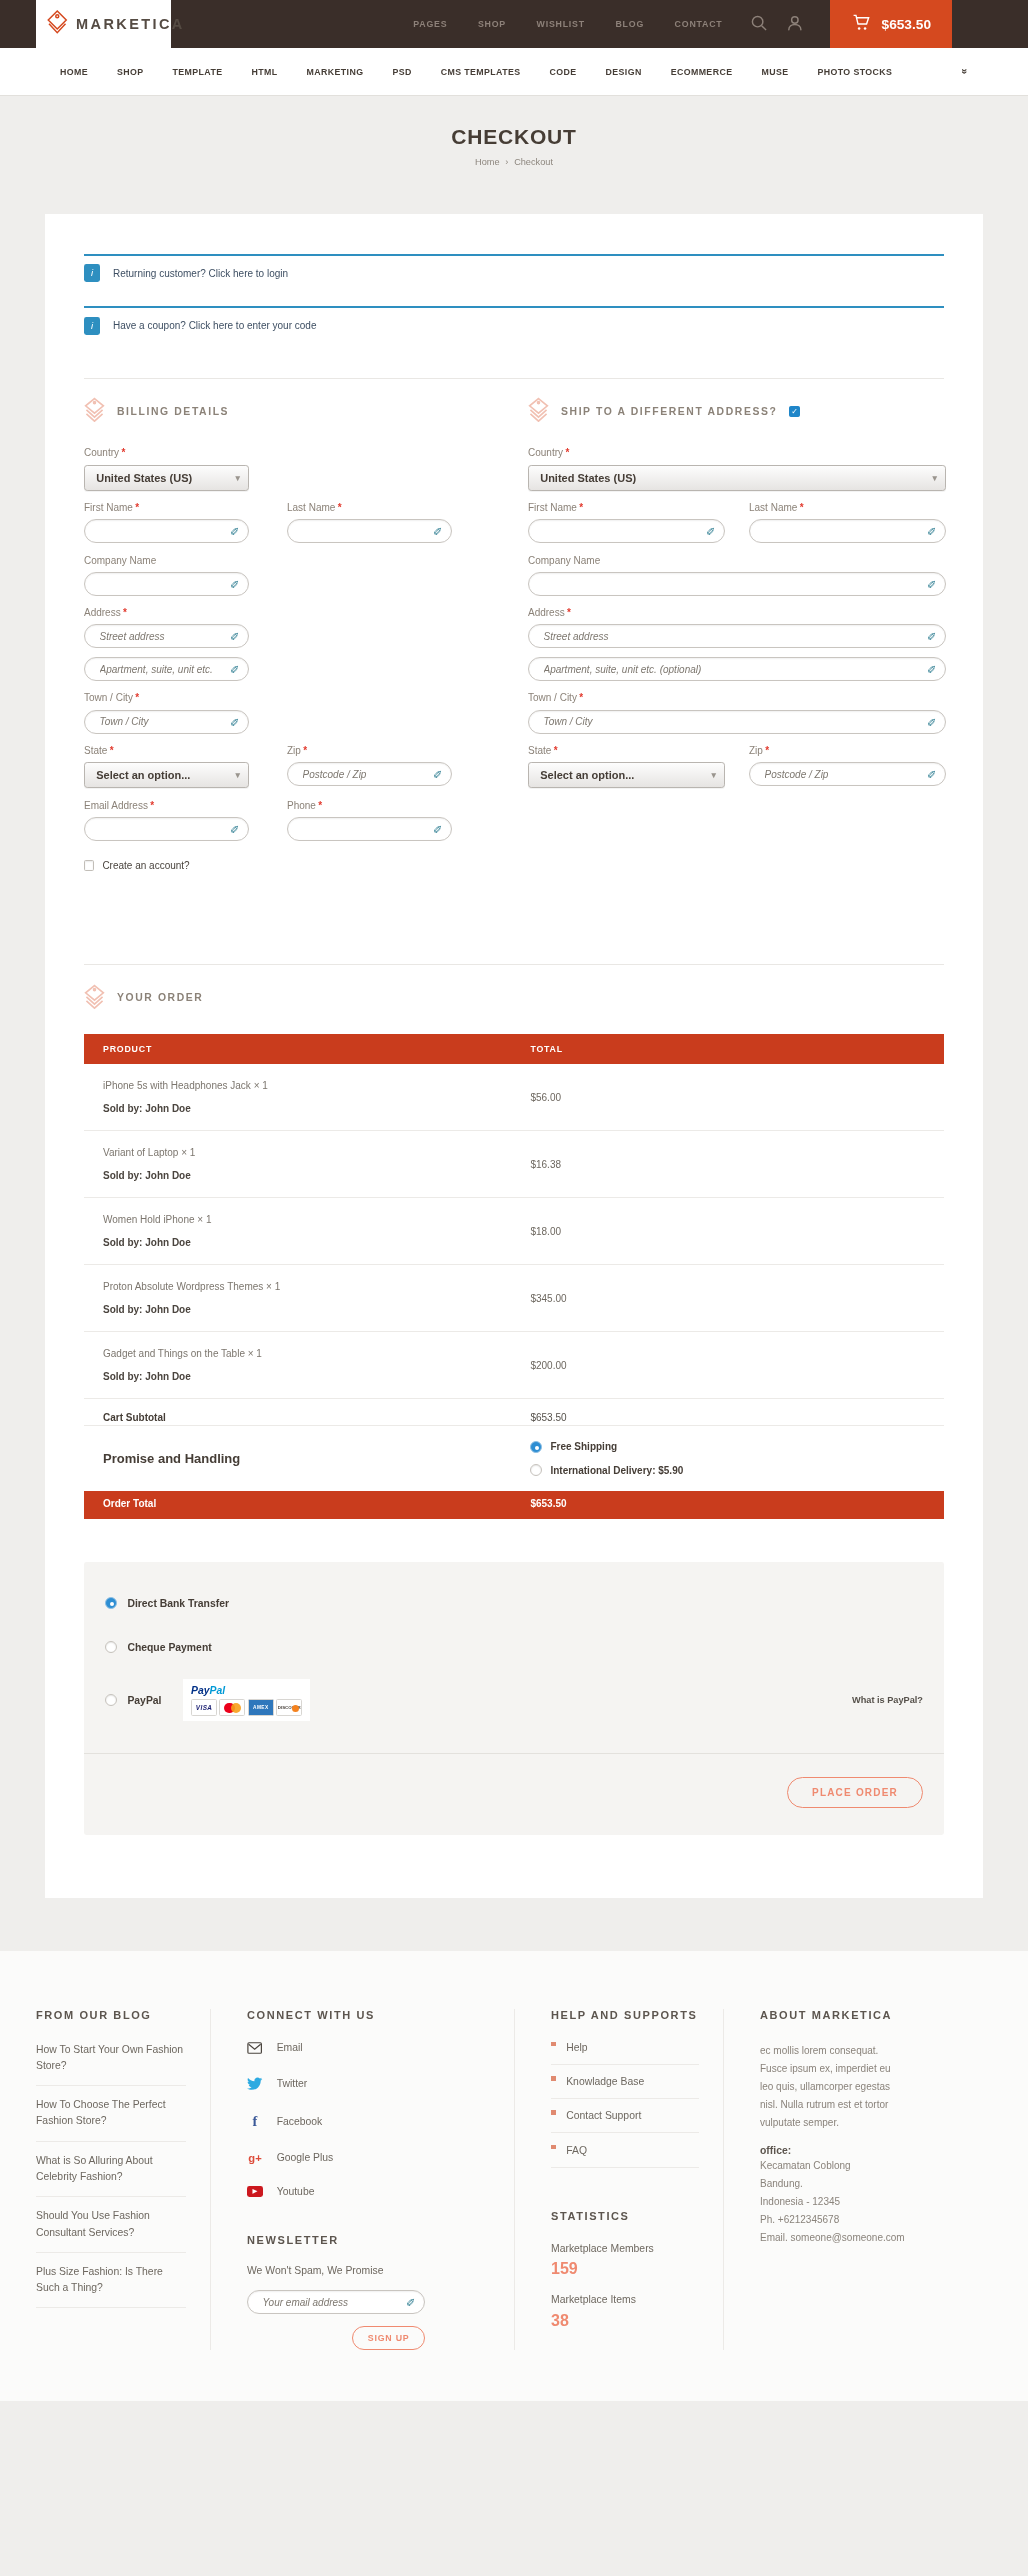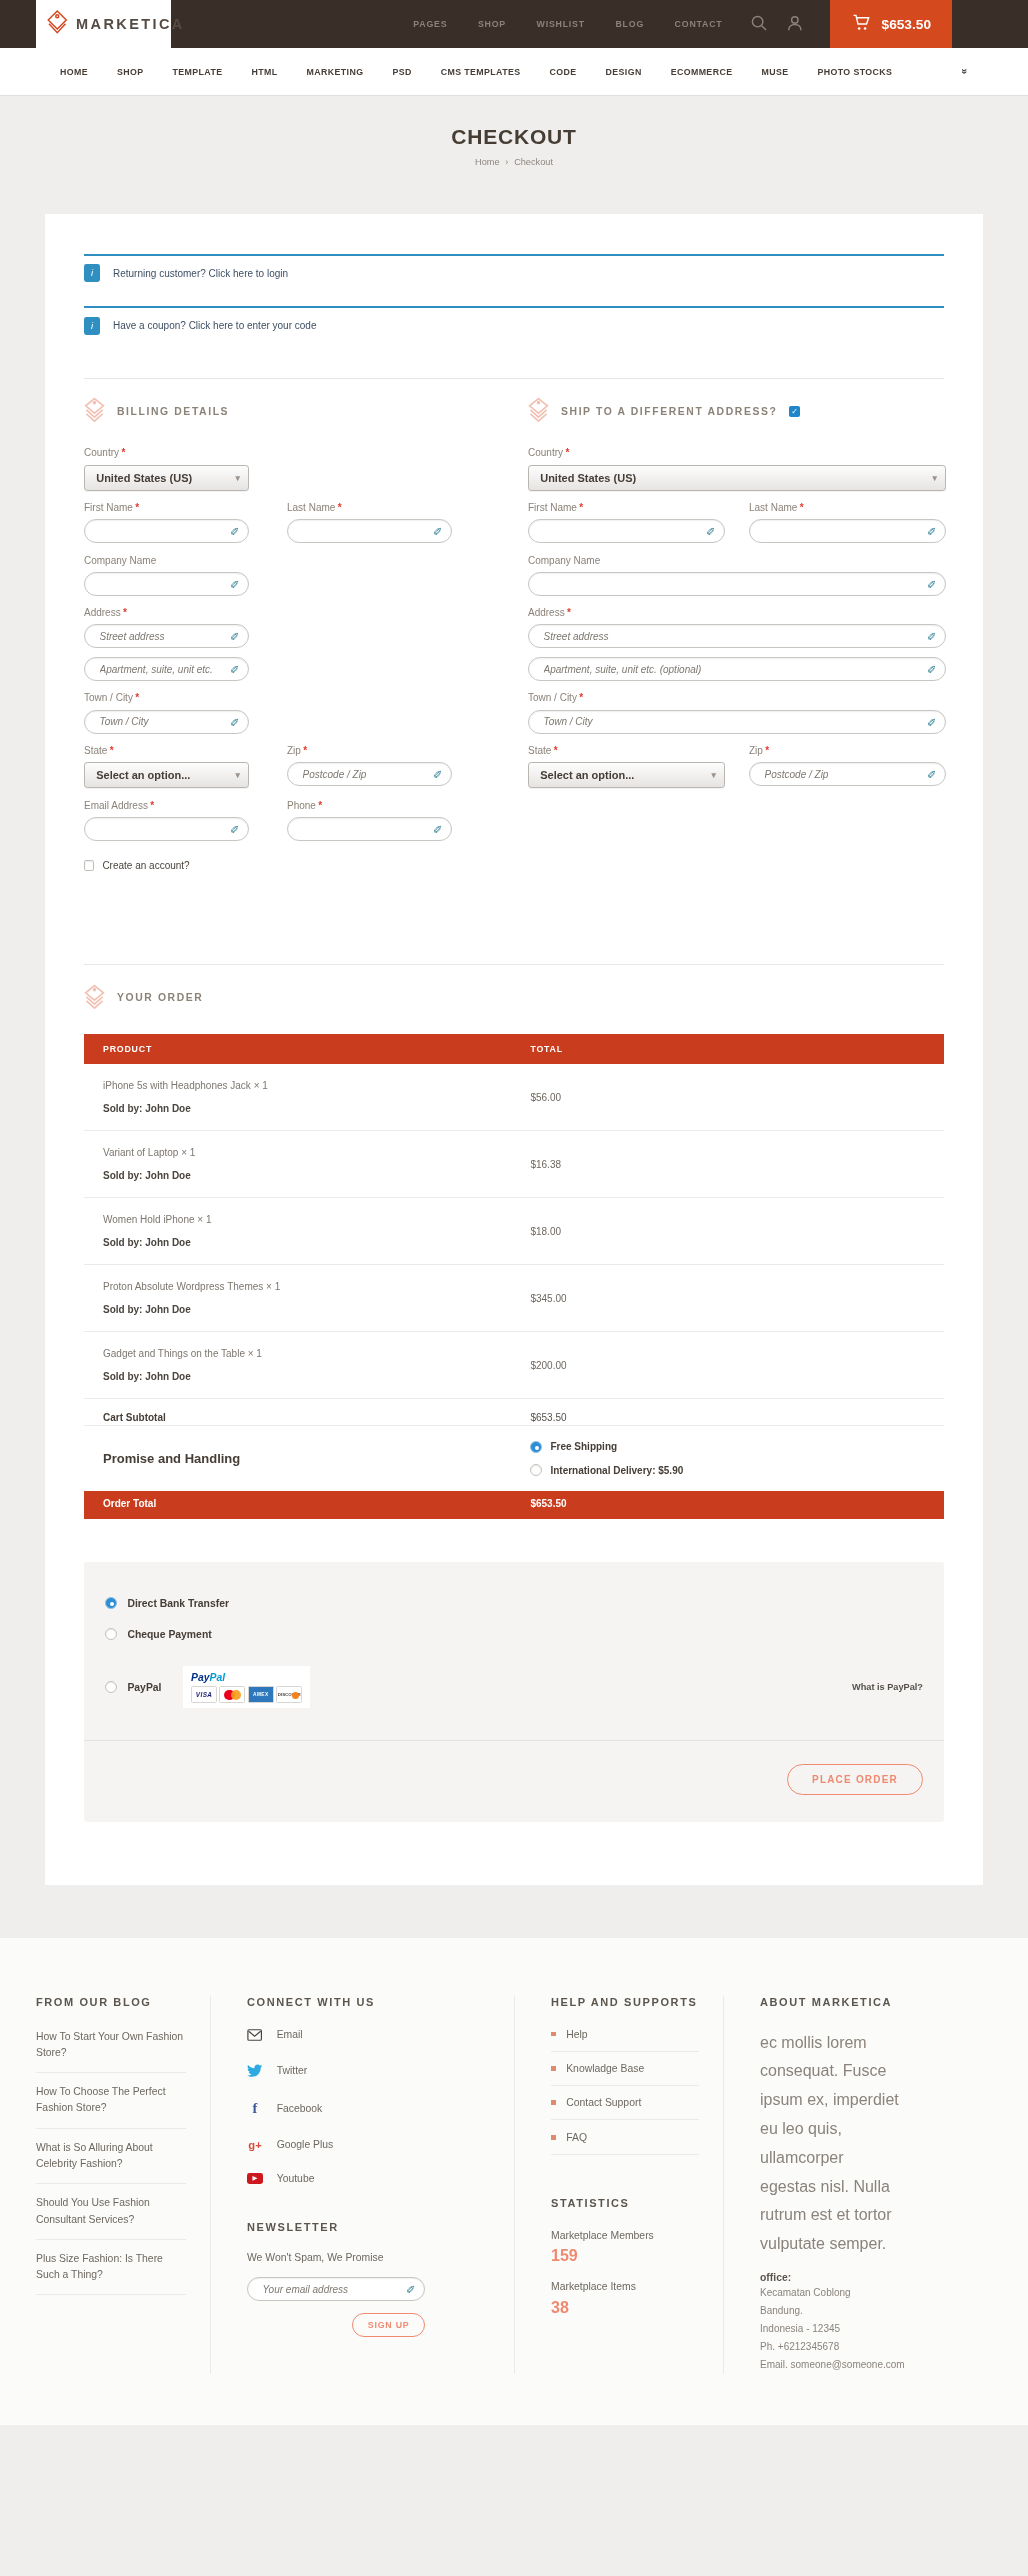--- a/index.html
+++ b/index.html
@@ -81,21 +81,21 @@
   .radio{width:12px;height:12px;border-radius:50%;background:#fff;border:0.8px solid #c6c2bc;box-shadow:inset 0 0.8px 1.6px rgba(0,0,0,.12);flex:none;position:relative;cursor:pointer}
   .radio.sel{background:#2e8ed3;border-color:#8fc0e4;box-shadow:none}
   .radio.sel:after{content:"";position:absolute;left:4px;top:4px;width:4px;height:4px;background:#fff;border-radius:50%}
   .totalrow{background:#c93c1d;color:#fff;font-weight:bold;font-size:10px;padding-top:7px;padding-bottom:10.4px}
 
   
   .paybox{background:#f5f4f2;border-radius:2.4px;margin-top:43px;padding:35px 21px 27px}
   .paymethod{display:flex;align-items:center;gap:10.4px;font-size:10.4px;font-weight:bold;color:#453d36}
   .bubble{background:#e6e3e1;border-radius:8px;margin:13.7px 0 0 19px;padding:13.7px 21px;font-size:10px;color:#6d675f;line-height:2;position:relative}
   .bubble:before{content:"";position:absolute;top:-4.8px;left:21px;width:10.4px;height:10.4px;background:#e6e3e1;transform:rotate(45deg)}
-  .pm-cheque{margin-top:19px}
+  .pm-cheque{margin-top:32px}
   .pm-paypal{margin-top:26px}
   .paypal-art{background:#fff;padding:5.6px 8px;margin-left:11.2px;display:inline-block;cursor:default}
   .pp-word{font-size:10.4px;font-weight:bold;font-style:italic}
   .pp-word .p1{color:#003087}.pp-word .p2{color:#0099d6}
   .ppcards{display:flex;gap:2.4px;margin-top:3.2px}
   .chip{width:26px;height:17px;border:0.8px solid #d8d6d2;border-radius:1.6px;background:#fff;display:flex;align-items:center;justify-content:center;overflow:hidden;position:relative}
   .chip.visa span{font-size:6.4px;font-weight:bold;font-style:italic;color:#1a1f71;letter-spacing:0.4px}
   .chip.mc{background:#fff}
   .mc-c1,.mc-c2{width:10.4px;height:10.4px;border-radius:50%;position:absolute;top:3.2px}
   .mc-c1{background:#eb001b;left:4px}.mc-c2{background:#f79e1b;left:10.4px;opacity:.9}
@@ -118,27 +118,27 @@
   .srow{display:flex;align-items:center;gap:13.7px;margin-bottom:22px;font-size:10.4px;color:#6d675f;cursor:pointer}
   .sicon{width:16px;display:flex;justify-content:center;align-items:center}
   .fb-f{font-family:"Liberation Serif",serif;font-weight:bold;font-size:14.5px;color:#3b5998}
   .gp{font-weight:bold;font-size:11.2px;color:#dd4b39}
   .yt{width:15.3px;height:10.4px;background:#cc181e;border-radius:2.4px;color:#fff;font-size:6.4px;line-height:10.4px;text-align:center}
   .newsletter{margin-top:37px}
   .nl-tag{font-size:10.4px;color:#6d675f;margin:19px 0 14.5px}
   .nl-form{width:178px}
   .signup-row{display:flex;justify-content:flex-end;margin-top:11.2px}
   .signup-btn{border:1.6px solid #ef8a70;color:#ef8a70;border-radius:13px;padding:6.4px 14.5px;font-size:8.8px;font-weight:bold;letter-spacing:0.8px;background:transparent;cursor:pointer;font-family:"Liberation Sans",sans-serif}
-  .helplist .hrow{display:flex;align-items:center;gap:10.4px;padding:11.2px 0;border-bottom:0.8px solid #eceae7;font-size:10.4px;color:#6d675f;max-width:157px;cursor:pointer}
+  .helplist .hrow{display:flex;gap:10.4px;padding:11.2px 0;border-bottom:0.8px solid #eceae7;font-size:10.4px;color:#6d675f;max-width:157px;cursor:pointer}
   .helplist .hrow:first-child{padding-top:0}
   .bullet{width:4.8px;height:4.8px;background:#e08a70;flex:none}
   .stats{margin-top:42px}
   .stat-label{font-size:10.4px;color:#6d675f;margin-bottom:6.4px}
   .stat-num{font-size:16px;font-weight:bold;color:#ef8a70;margin-bottom:16px}
-  .about-text{font-size:16px;color:#8a837b;line-height:1.8;width:143px}
+  .about-text{font-size:10px;color:#8a837b;line-height:1.8;width:143px}
   .office-label{font-size:10.4px;font-weight:bold;color:#5c554e;margin:13px 0 1.6px}
   .addr div{font-size:10px;color:#8a837b;line-height:1.8}
 </style>
 </head>
 <body>
 
 <header class="topbar">
   <div class="logo">
     <span>
       <svg width="22.5" height="26.5" viewBox="0 0 30 34" fill="none" stroke="#d5491f" stroke-width="2">

